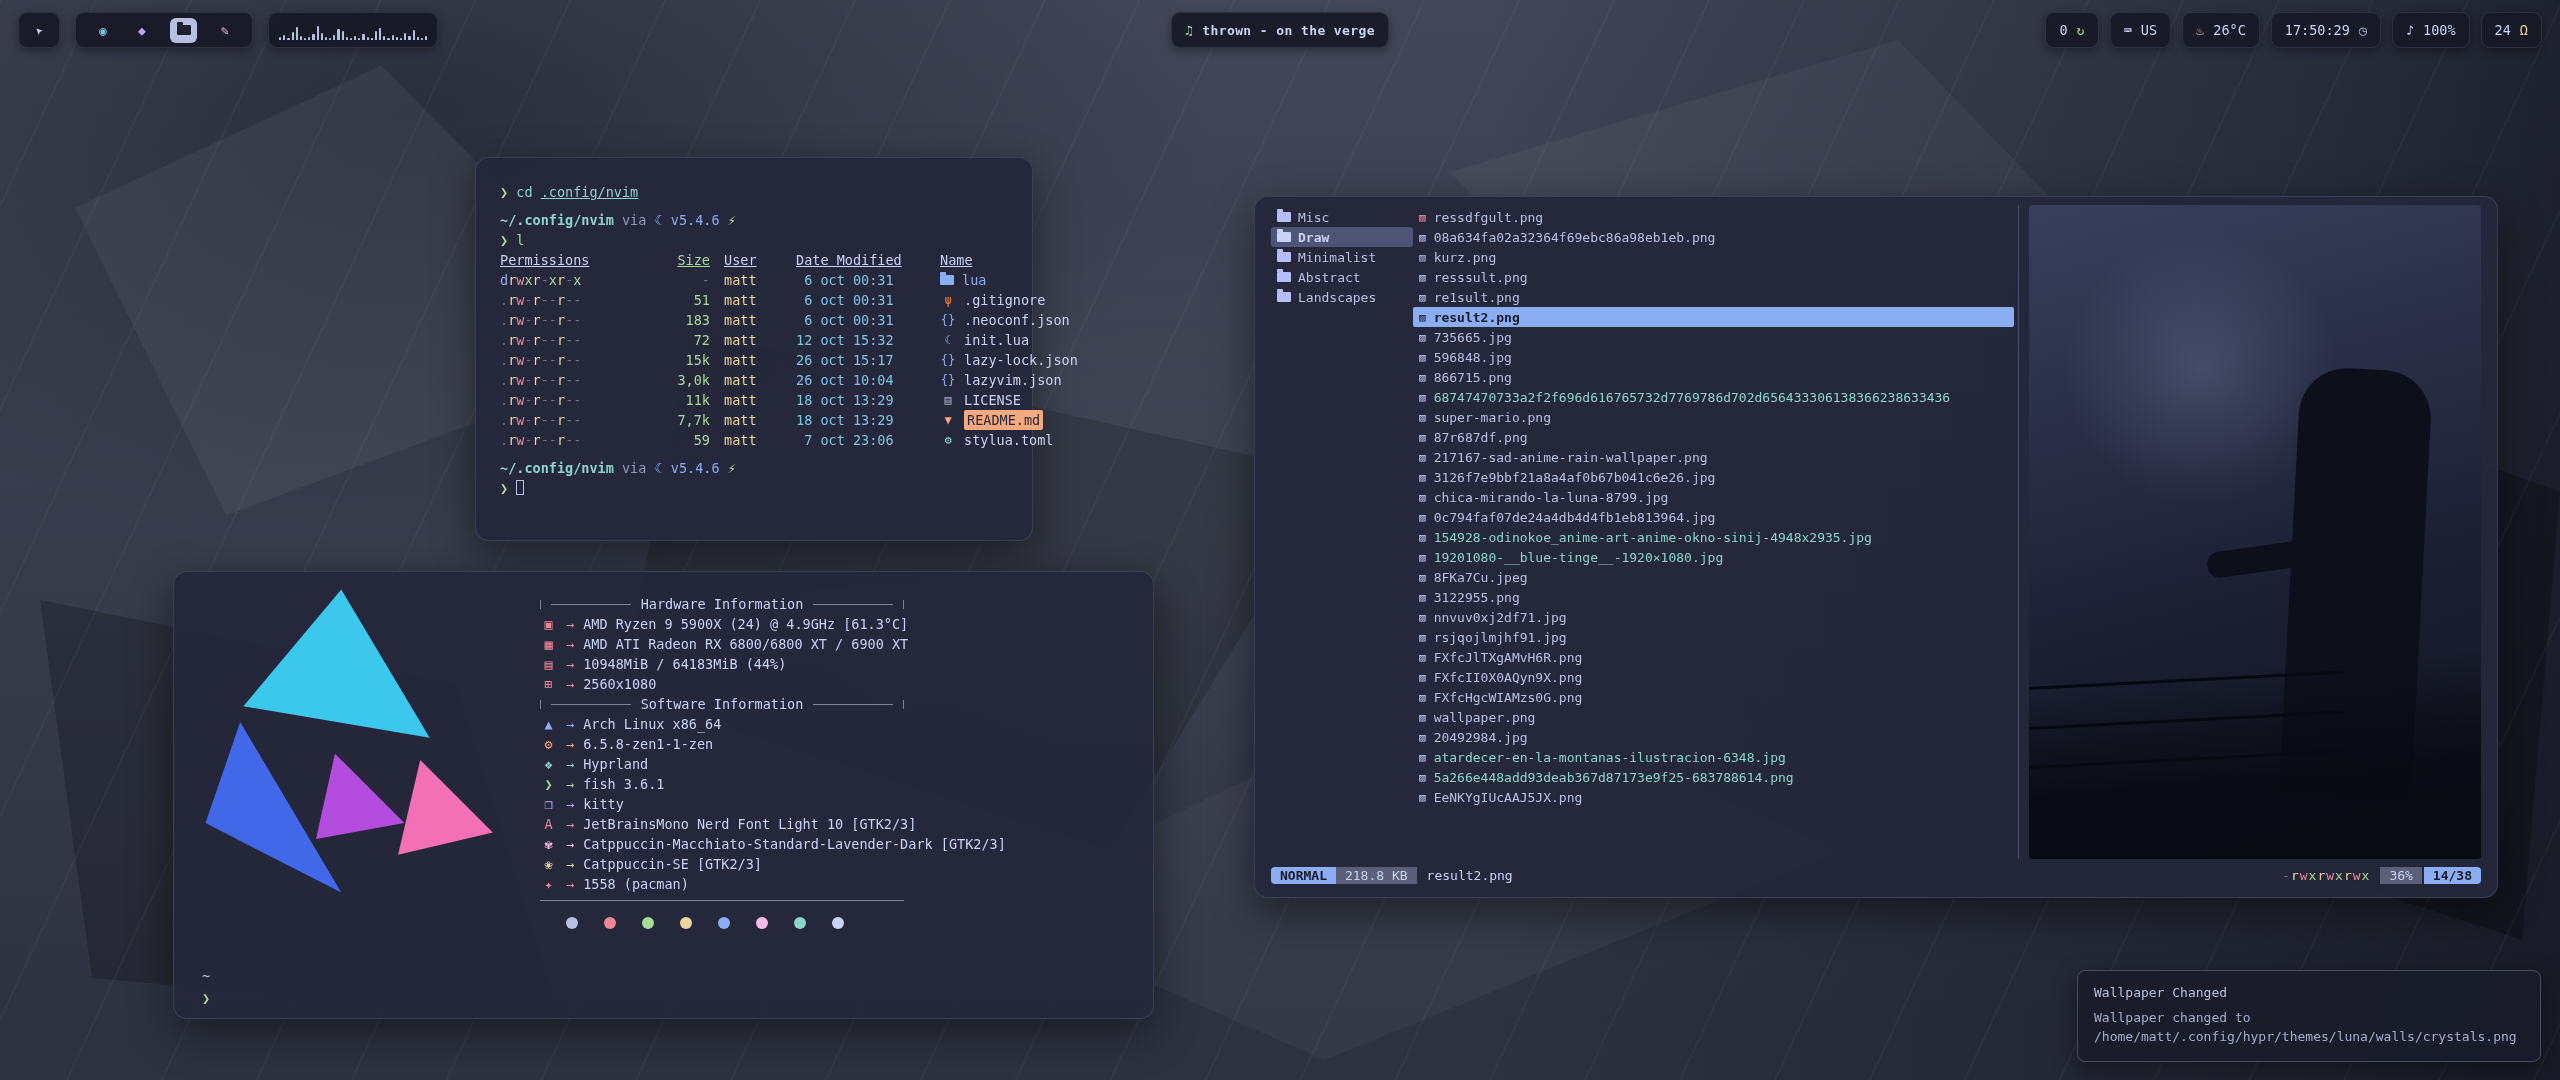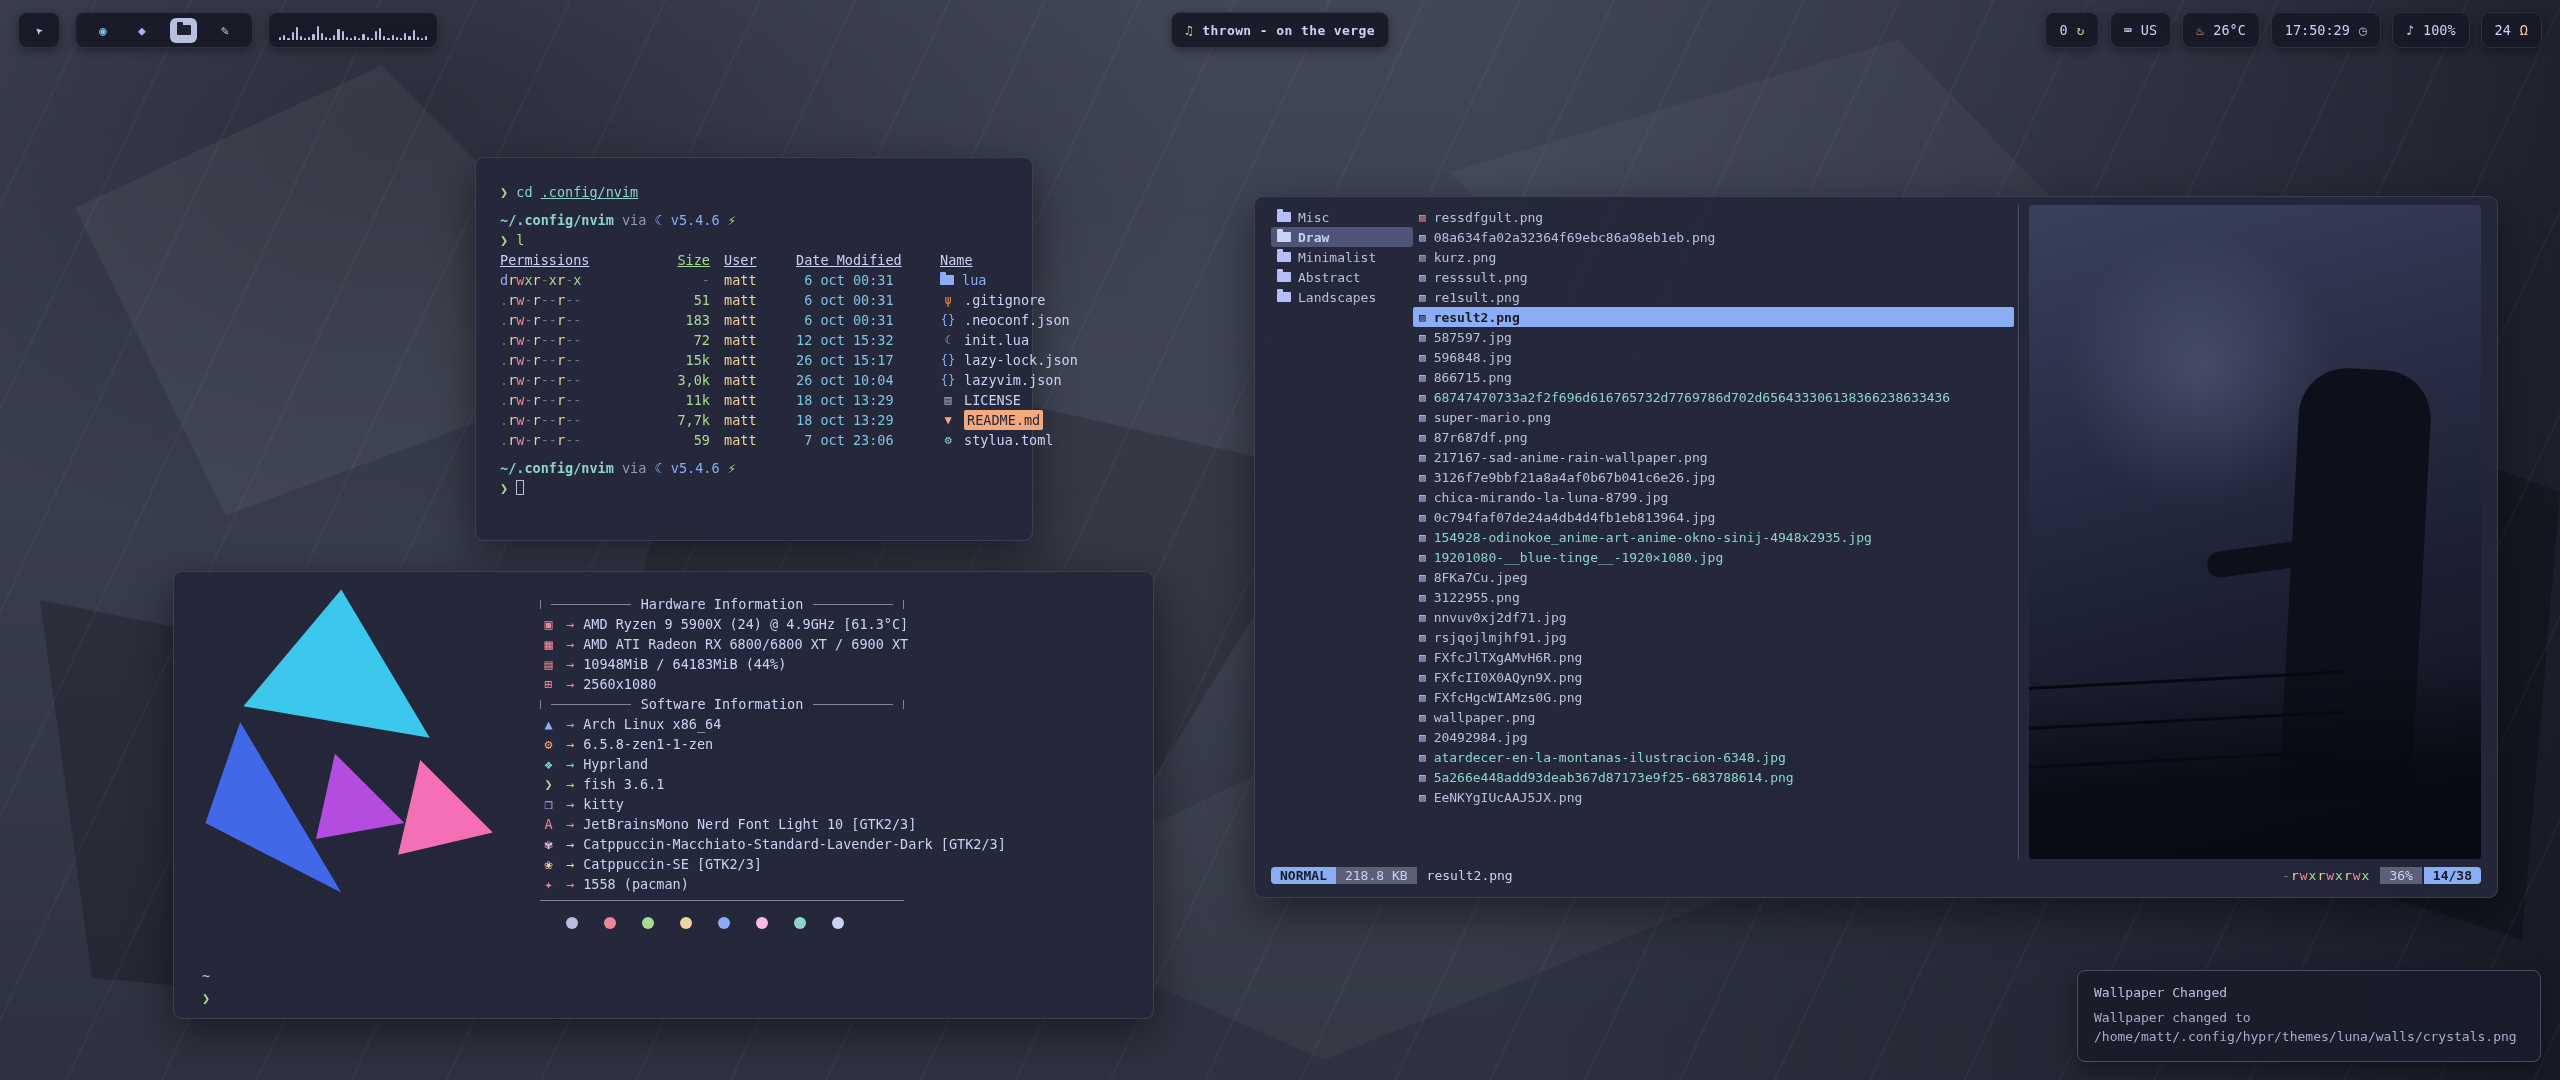--- a/index.html
+++ b/index.html
@@ -46,21 +46,21 @@
   .ws{display:flex;align-items:center;justify-content:center;width:22px;height:25px}
   .ws.active{background:#b8c0e0;border-radius:6px;width:27px}
   .wsg{font-size:13px}
   #visualizer{width:170px;align-items:flex-end;gap:2px;padding:0 10px 7px}
   .vbar{width:3px;background:#b8c0e0;border-radius:1px 1px 0 0}
   .music{position:absolute;left:50%;transform:translateX(-50%);top:0;font-weight:bold;letter-spacing:.4px;font-size:13px}
   .ic-green{color:#a6da95}.ic-peach{color:#f5a97f}.ic-yellow{color:#eed49f}.ic-dim{color:#a5adcb}.ic{color:#cad3f5}
 
   
   .win{position:absolute;background:rgba(36,39,58,.96);border:1px solid rgba(110,115,141,.32);
-    border-radius:9px;box-shadow:0 14px 44px rgba(0,0,0,.45);z-index:10}
+    border-radius:14px;box-shadow:0 14px 44px rgba(0,0,0,.45);z-index:10}
 
   
   .term-nvim{left:475px;top:157px;width:558px;height:384px;padding:24px 24px;font-size:13.5px;line-height:20px}
   .tl{height:20px;white-space:nowrap}
   .gap8{height:8px}
   .c-teal{color:#8bd5ca}.c-blue{color:#8aadf4}.c-dim{color:#939ab7}.c-green{color:#a6da95}.b{font-weight:bold}.u{text-decoration:underline}
   .p-green{color:#a6da95}
   .cursor-box{display:inline-block;width:8px;height:15px;border:1px solid #b8c0e0;vertical-align:-2px}
   .lsrow{display:grid;grid-template-columns:148px 48px 58px 130px auto;column-gap:14px;height:20px;align-items:center}
   .hcell{text-decoration:underline;color:#cad3f5}
@@ -501,21 +501,21 @@
         <div class="frow">
           <span class="imic" style="color: rgb(183, 189, 248);">▨</span>
           <span class="fn">re1sult.png</span>
         </div>
         <div class="frow fsel">
           <span class="imic" style="color: rgb(30, 32, 48);">▨</span>
           <span class="fn">result2.png</span>
         </div>
         <div class="frow">
           <span class="imic" style="color: rgb(183, 189, 248);">▨</span>
-          <span class="fn">587597.jpg</span>
+          <span class="fn">735665.jpg</span>
         </div>
         <div class="frow">
           <span class="imic" style="color: rgb(183, 189, 248);">▨</span>
           <span class="fn">596848.jpg</span>
         </div>
         <div class="frow">
           <span class="imic" style="color: rgb(183, 189, 248);">▨</span>
           <span class="fn">866715.png</span>
         </div>
         <div class="frow">

